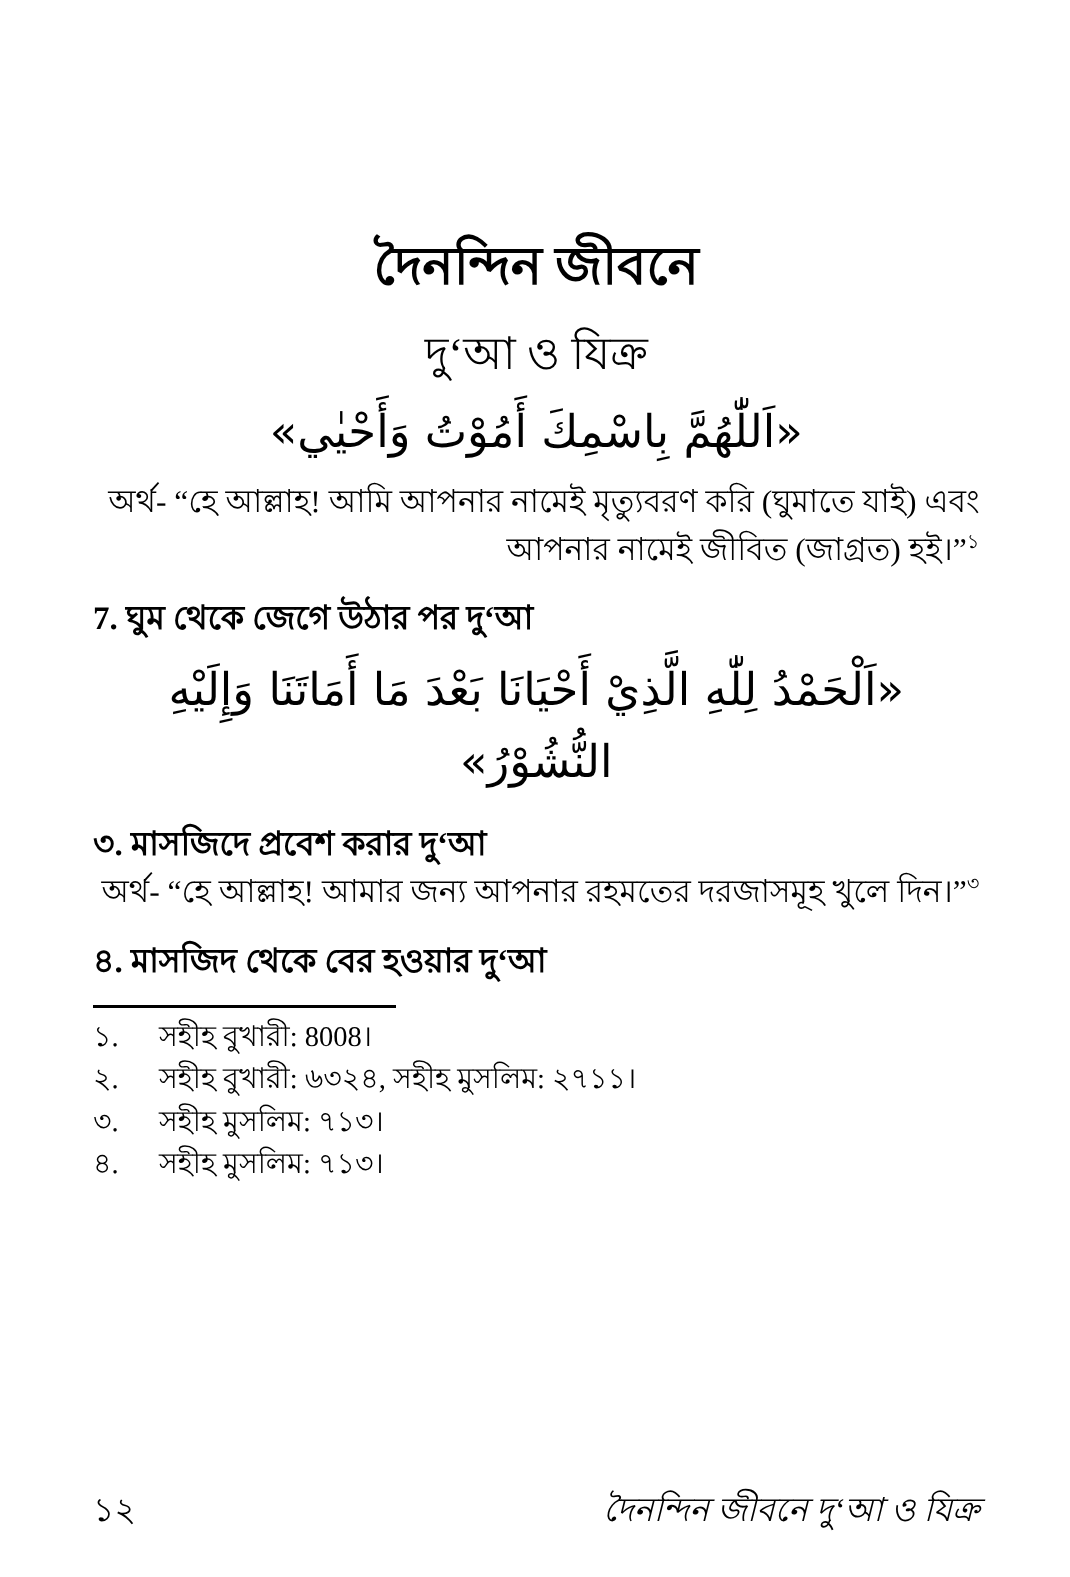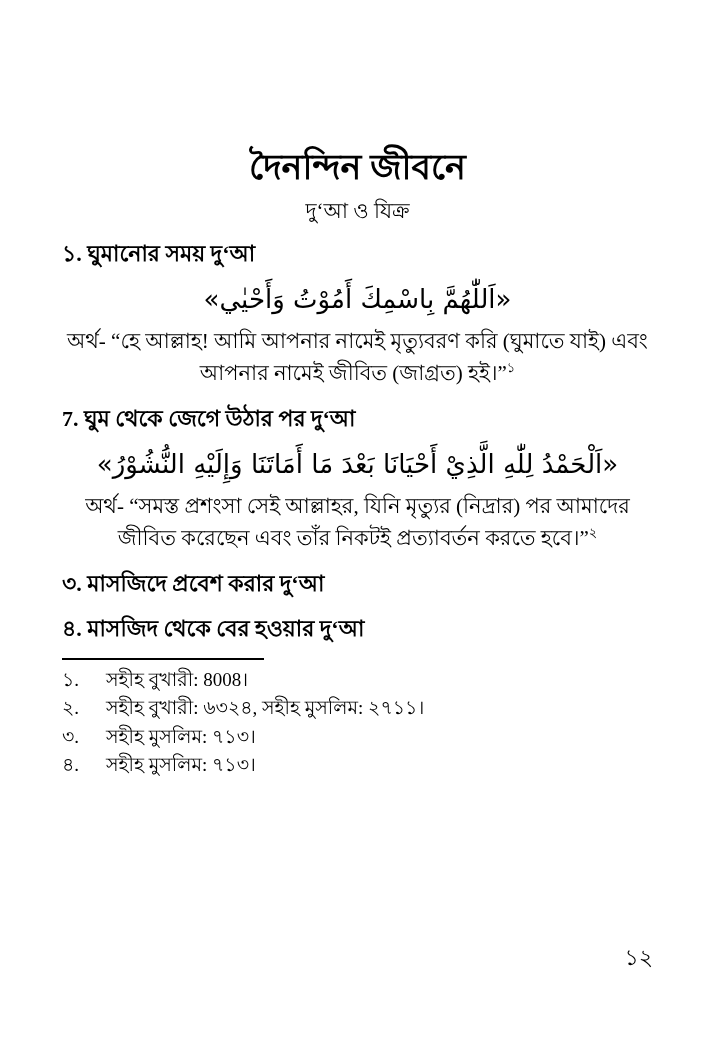--- a/index.html
+++ b/index.html
@@ -12,53 +12,53 @@
     width: 713px;
     height: 1051px;
     background: #ffffff;
     color: #000000;
     box-sizing: border-box;
     padding: 138px 60px 0 62px;
     font-family: "Liberation Serif", "DejaVu Serif", serif;
     overflow: hidden;
   }
   .page-title {
-    margin: 8px;
+    margin: 18px;
     text-align: center;
     font-size: 35px;
     font-weight: 600;
     line-height: 1.25;
   }
   .page-subtitle {
     margin: 4px 0 0 0;
     text-align: center;
-    font-size: 21px;
+    font-size: 30px;
     font-weight: 500;
     line-height: 1.25;
   }
   .dua-section { margin: 0; }
   .section-heading {
     margin: 16px 0 0 0;
     font-size: 22px;
     font-weight: 700;
     line-height: 1.3;
   }
   .arabic-line {
     margin: 10px 0 6px 0;
     text-align: center;
     direction: rtl;
-    font-size: 26px;
+    font-size: 30px;
     line-height: 1.6;
     font-family: "DejaVu Sans", sans-serif;
   }
   .translation {
     margin: 2px 0 0 0;
     font-size: 21px;
     line-height: 1.5;
-    text-align: center;
+    text-align: right;
   }
   .translation sup {
     font-size: 13px;
     line-height: 0;
   }
   .footnote-separator {
     width: 202px;
     border: none;
     border-top: 2px solid #000;
     margin: 14px 0 6px 0;
@@ -68,53 +68,52 @@
     line-height: 1.5;
   }
   .footnote-row { display: flex; }
   .footnote-num {
     flex: 0 0 44px;
   }
   .page-footer {
     position: absolute;
     left: 62px;
     right: 60px;
-    top: 940px;
+    top: 989px;
     display: flex;
-    justify-content: flex-end;
+    justify-content: space-between;
     align-items: baseline;
     font-size: 22px;
   }
   .running-title {
     font-style: italic;
     font-size: 22px;
   }
 </style>
 </head>
 <body>
 
 <div class="page">
 
   <h1 class="page-title">দৈনন্দিন জীবনে</h1>
   <h2 class="page-subtitle">দু‘আ ও যিক্র</h2>
 
   <section class="dua-section">
-    <h3 class="section-heading">১. ঘুমানোর সময় দু‘আ</h3>
     <p class="arabic-line" dir="rtl">«اَللّٰهُمَّ بِاسْمِكَ أَمُوْتُ وَأَحْيٰي»</p>
     <p class="translation"><span>অর্থ- “হে আল্লাহ! আমি আপনার নামেই মৃত্যুবরণ করি (ঘুমাতে যাই) এবং আপনার নামেই জীবিত (জাগ্রত) হই।”</span><sup>১</sup></p>
   </section>
 
   <section class="dua-section">
     <h3 class="section-heading">7. ঘুম থেকে জেগে উঠার পর দু‘আ</h3>
     <p class="arabic-line" dir="rtl">«اَلْحَمْدُ لِلّٰهِ الَّذِيْ أَحْيَانَا بَعْدَ مَا أَمَاتَنَا وَإِلَيْهِ النُّشُوْرُ»</p>
-    <p class="translation"><span>অর্থ- “সমস্ত প্রশংসা সেই আল্লাহর, যিনি মৃত্যুর (নিদ্রার) পর আমাদের জীবিত করেছেন এবং তাঁর নিকটই প্রত্যাবর্তন করতে হবে।”</span><sup>২</sup></p>
   </section>
 
   <section class="dua-section">
     <h3 class="section-heading">৩. মাসজিদে প্রবেশ করার দু‘আ</h3>
+    <p class="translation"><span>অর্থ- “হে আল্লাহ! আমার জন্য আপনার রহমতের দরজাসমূহ খুলে দিন।”</span><sup>৩</sup></p>
   </section>
 
   <section class="dua-section">
     <h3 class="section-heading">৪. মাসজিদ থেকে বের হওয়ার দু‘আ</h3>
   </section>
 
   <hr class="footnote-separator">
 
   <div class="footnotes">
     <div class="footnote-row">
@@ -130,15 +129,16 @@
       <span>সহীহ মুসলিম: ৭১৩।</span>
     </div>
     <div class="footnote-row">
       <span class="footnote-num">৪.</span>
       <span>সহীহ মুসলিম: ৭১৩।</span>
     </div>
   </div>
 
   <div class="page-footer">
     <span class="page-number">১২</span>
+    <span class="running-title">দৈনন্দিন জীবনে দু‘আ ও যিক্র</span>
   </div>
 
 </div>
 
 </body></html>

